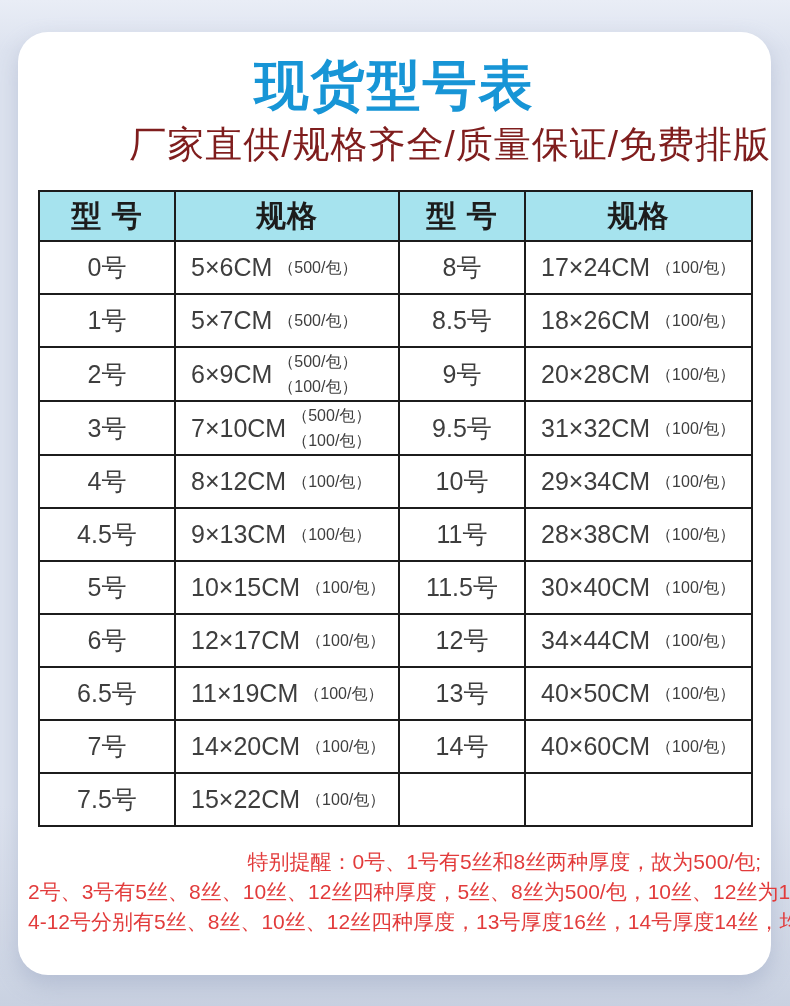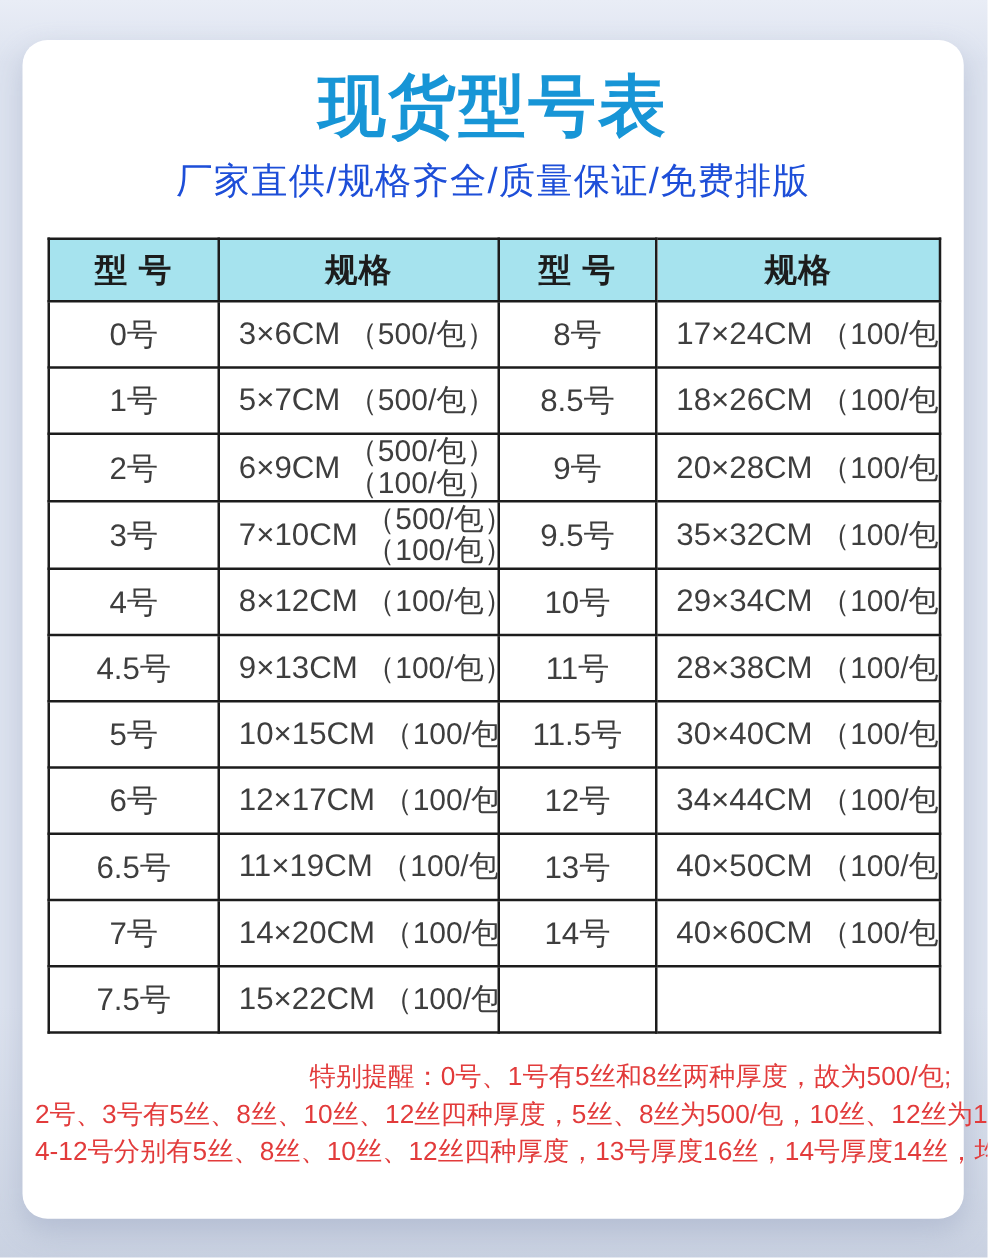--- a/index.html
+++ b/index.html
@@ -3,58 +3,58 @@
 <meta charset="utf-8">
 <style>
   html,body{margin:0;padding:0;}
   body{
     width:790px;height:1006px;position:relative;overflow:hidden;
     font-family:"Liberation Sans","DejaVu Sans",sans-serif;
     background:linear-gradient(180deg,#e9edf6 0%,#dde3ef 5%,#dde3ef 80%,#ccd4e3 98%,#c9d1e1 100%);
   }
   .card{
     position:absolute;left:18px;top:32px;width:753px;height:943px;
-    background:#ffffff;border-radius:20px;
+    background:#ffffff;border-radius:30px;
     box-shadow:0 10px 22px rgba(150,162,190,0.45);
     box-sizing:border-box;padding-top:22px;
   }
   .title{
     margin:0;text-align:center;
     font-size:54px;line-height:62px;font-weight:bold;
     color:#1795d6;letter-spacing:2px;
   }
   .subtitle{
-    margin-top:12px;text-align:center;
-    font-size:29px;line-height:34px;font-weight:500;
-    color:#1d4ed8;letter-spacing:1px;
+    margin-top:12px;text-align:right;
+    font-size:37px;line-height:34px;font-weight:500;
+    color:#7f1d1d;letter-spacing:1px;
   }
   table.spec{
     margin:28px 20px 0 20px;
     border-collapse:collapse;table-layout:fixed;
     width:713px;
   }
   table.spec col.c-model-l{width:136px;}
   table.spec col.c-spec-l{width:224px;}
   table.spec col.c-model-r{width:126px;}
   table.spec col.c-spec-r{width:227px;}
   table.spec th,table.spec td{
     border:2px solid #1c1c1c;box-sizing:border-box;
     overflow:hidden;
   }
   table.spec th{
     height:50px;background:#a6e3ee;
-    font-size:26px;font-weight:bold;color:#1c1c1c;
+    font-size:30px;font-weight:bold;color:#1c1c1c;
     text-align:center;letter-spacing:1px;
   }
   table.spec td{height:53px;color:#3e3e3e;}
   td.model{text-align:center;font-size:25px;}
   td.specc{font-size:25px;}
   .spec-wrap{display:flex;align-items:center;gap:6px;padding-left:14px;}
   .size{white-space:nowrap;}
-  .packs{display:flex;flex-direction:column;justify-content:center;font-size:24px;}
+  .packs{display:flex;flex-direction:column;justify-content:center;font-size:16px;}
   .packs span{line-height:25px;white-space:nowrap;}
   .notes{
     margin:20px 10px 0 10px;
     color:#e23b3b;font-size:21px;line-height:30px;text-align:right;
   }
   .notes p{margin:0;white-space:nowrap;}
 </style>
 </head>
 <body>
 
@@ -75,21 +75,21 @@
         <th>规格</th>
         <th>型 号</th>
         <th>规格</th>
       </tr>
     </thead>
     <tbody>
       <tr>
         <td class="model">0号</td>
         <td class="specc">
             <div class="spec-wrap">
-              <span class="size">3×6CM</span>
+              <span class="size">5×6CM</span>
               <span class="packs">
                 <span>（500/包）</span>
                 <span></span>
               </span>
             </div>
           </td>
         <td class="model">8号</td>
         <td class="specc">
             <div class="spec-wrap">
               <span class="size">17×24CM</span>
@@ -151,21 +151,21 @@
               <span class="size">7×10CM</span>
               <span class="packs">
                 <span>（500/包）</span>
                 <span>（100/包）</span>
               </span>
             </div>
           </td>
         <td class="model">9.5号</td>
         <td class="specc">
             <div class="spec-wrap">
-              <span class="size">35×32CM</span>
+              <span class="size">31×32CM</span>
               <span class="packs">
                 <span>（100/包）</span>
                 <span></span>
               </span>
             </div>
           </td>
       </tr>
       <tr>
         <td class="model">4号</td>
         <td class="specc">

